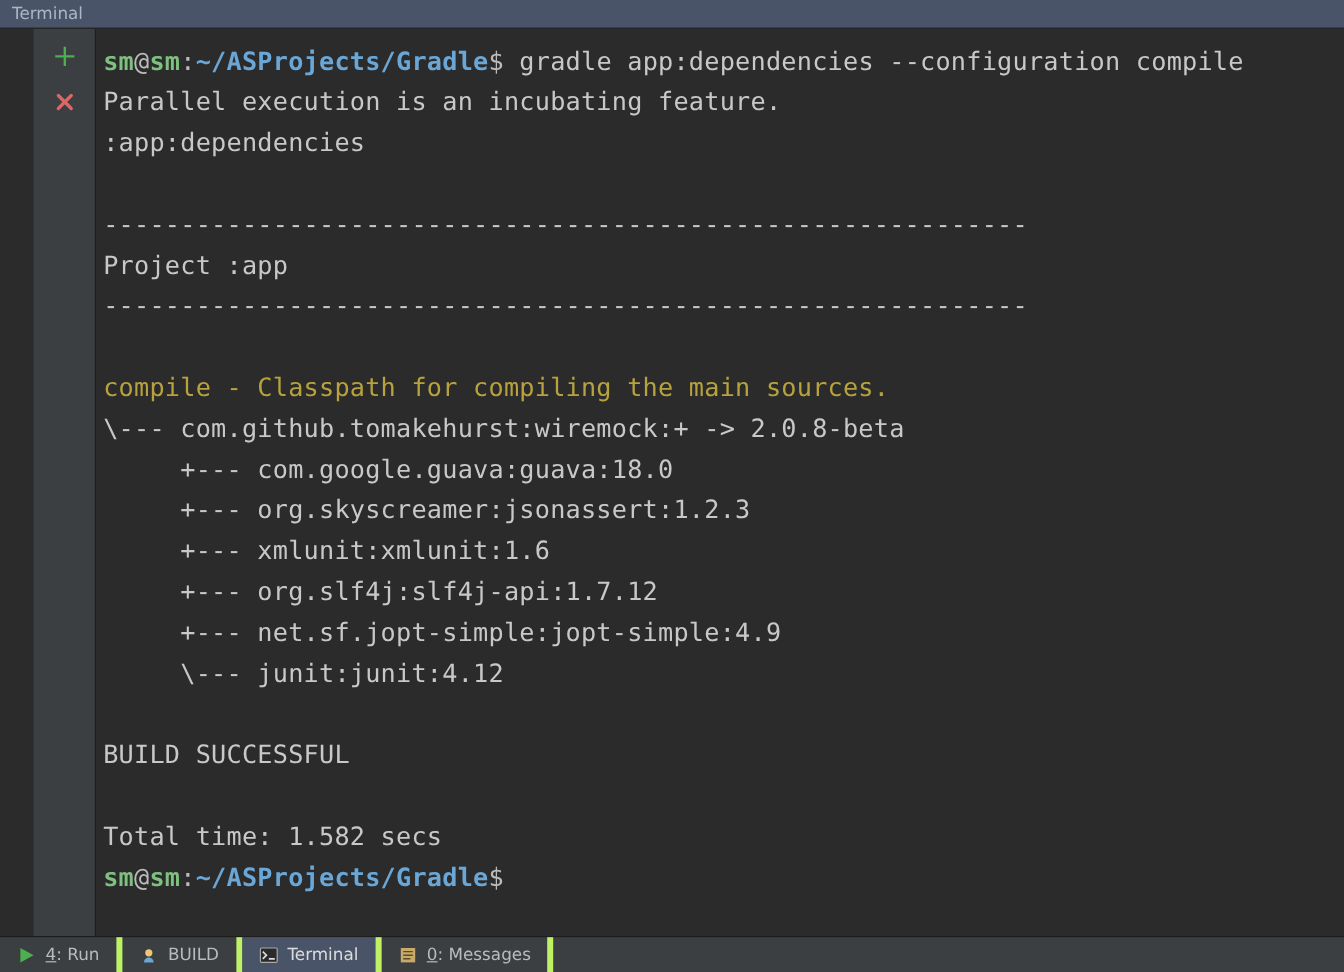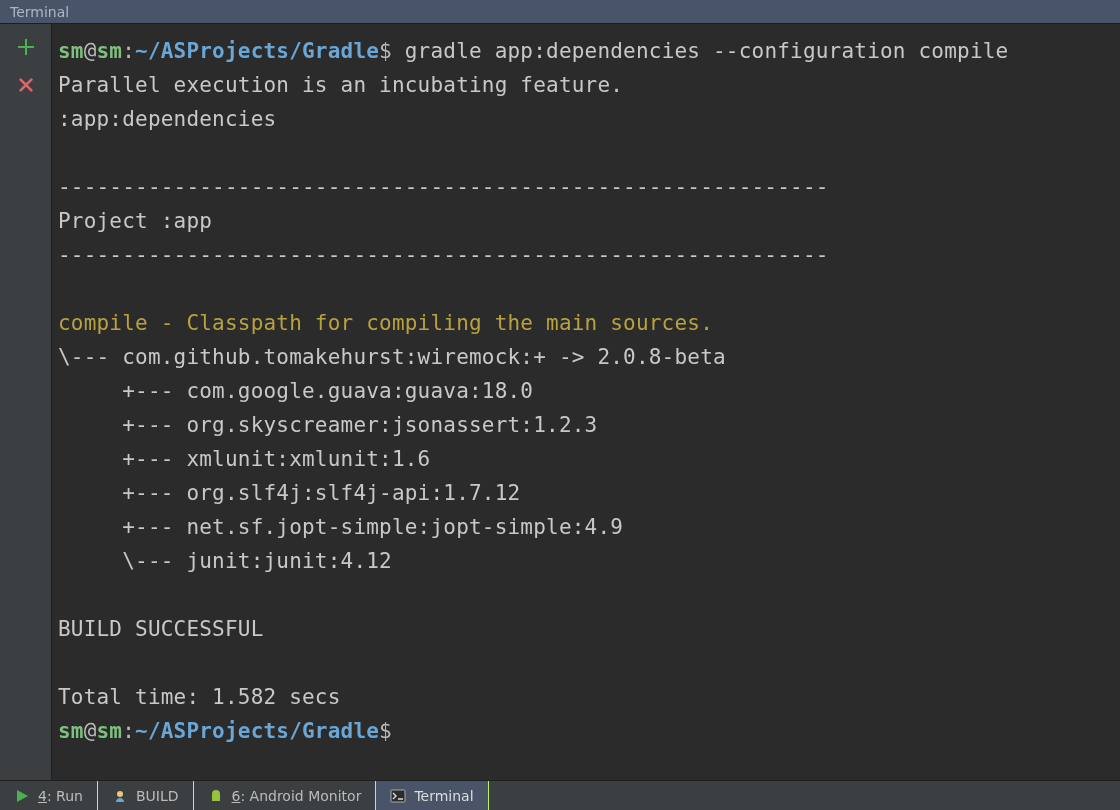--- a/index.html
+++ b/index.html
@@ -20,20 +20,21 @@
     height: 24px;
     border-bottom: 1px solid #1e1e1e;
     display: flex;
     align-items: center;
   }
   .main-row {
     flex: 1;
     display: flex;
     background: #2b2b2b;
     overflow: hidden;
+    padding-left: 28px;
   }
   .gutter {
     width: 52px;
     background: #3b3f41;
     display: flex;
     flex-direction: column;
     align-items: center;
     padding-top: 12px;
     gap: 16px;
     border-right: 1px solid #1e1e1e;
@@ -72,21 +73,21 @@
     align-items: stretch;
     font-family: "DejaVu Sans", "Segoe UI", sans-serif;
     font-size: 14px;
     color: #bbbbbb;
   }
   .footer-tab {
     display: flex;
     align-items: center;
     padding: 0 14px;
     gap: 8px;
-    border-right: 1px solid #bef264;
+    border-right: 5px solid #bef264;
     cursor: pointer;
   }
   .footer-tab.active {
     background: #4a5469;
     color: #dcdcdc;
   }
   .footer-tab .k { text-decoration: underline; }
   .footer-icon { display: inline-flex; align-items: center; }
   .footer-icon svg { width: 16px; height: 16px; }
 </style>
@@ -145,33 +146,31 @@
   </div>
   <div class="footer-tab">
     <span class="footer-icon">
       <svg viewBox="0 0 16 16">
           <circle cx="8" cy="6" r="3" fill="#f0c674"></circle>
           <path d="M4 14c0-2.2 1.8-4 4-4s4 1.8 4 4" fill="#6aa6d6"></path>
         </svg>
     </span>
     <span>BUILD</span>
   </div>
-  <div class="footer-tab">
-    <span class="footer-icon">
-      <svg viewBox="0 0 16 16">
-          <path d="M4 6h8v7H4z" fill="#97c23c"></path>
-          <circle cx="6" cy="4" r="1" fill="#97c23c"></circle>
-          <circle cx="10" cy="4" r="1" fill="#97c23c"></circle>
-          <path d="M4 6a4 4 0 018 0" fill="#97c23c"></path>
-        </svg>
-    </span>
-    <span><span class="k">6</span><span>: Android Monitor</span></span>
-  </div>
   <div class="footer-tab active">
     <span class="footer-icon">
       <svg viewBox="0 0 16 16">
           <rect x="1" y="2" width="14" height="12" rx="1" fill="#2b2b2b" stroke="#aaa"></rect>
           <path d="M3 5l3 3-3 3M8 11h5" stroke="#ddd" stroke-width="1.4" fill="none"></path>
         </svg>
     </span>
     <span>Terminal</span>
   </div>
+  <div class="footer-tab">
+    <span class="footer-icon">
+      <svg viewBox="0 0 16 16">
+          <rect x="2" y="2" width="12" height="12" fill="#c9a96a"></rect>
+          <path d="M4 5h8M4 8h8M4 11h6" stroke="#5a4a2a" stroke-width="1.2"></path>
+        </svg>
+    </span>
+    <span><span class="k">0</span><span>: Messages</span></span>
+  </div>
 </div>
 
 </body></html>

